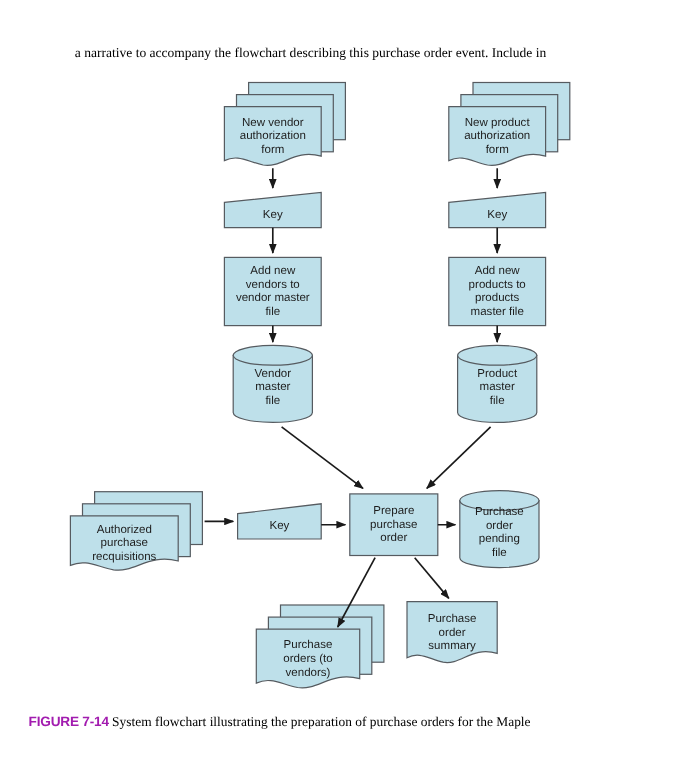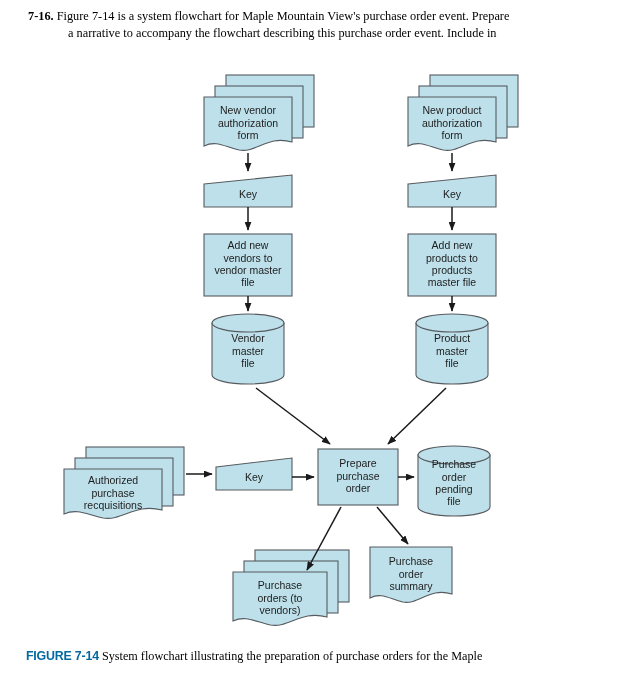--- a/index.html
+++ b/index.html
@@ -30,21 +30,21 @@
     font-size: 12.3px;
     line-height: 17px;
     text-align: left;
     white-space: nowrap;
   }
   .prob-num {
     font-weight: bold;
     font-family: "Liberation Serif", serif;
   }
   .prob-line1 { padding-left: 2px; }
-  .prob-line2 { padding-left: 42px; }
+  .prob-line2 { padding-left: 42px; margin-top: 32px; }
 
   
   #flowchart {
     position: absolute;
     left: 0;
     top: 58px;
     width: 514px;
     height: 590px;
   }
   #flow-svg {
@@ -80,21 +80,20 @@
     font-weight: bold;
     font-size: 12.4px;
     letter-spacing: -0.2px;
   }
   .cap-text { font-family: Liberation Serif, serif; }
 </style>
 </head>
 <body>
 
 <div id="problem-statement">
-  <div class="prob-row prob-line1"><span class="prob-num">7-16.</span> <span>Figure 7-14 is a system flowchart for Maple Mountain View's purchase order event. Prepare</span></div>
   <div class="prob-row prob-line2">a narrative to accompany the flowchart describing this purchase order event. Include in</div>
 </div>
 
 <div id="flowchart">
   <svg id="flow-svg" width="634" height="590" viewBox="0 0 634 590" xmlns="http://www.w3.org/2000/svg">
     <defs>
       <marker id="arrowhead" markerWidth="9" markerHeight="7" refX="8.2" refY="3.5" orient="auto" markerUnits="userSpaceOnUse">
         <polygon points="0 0, 9 3.5, 0 7" fill="#1a1a1a"></polygon>
       </marker>
     </defs>
@@ -202,14 +201,14 @@
         <line x1="186" y1="416" x2="212" y2="416" stroke="#1a1a1a" stroke-width="1.5" marker-end="url(#arrowhead)"></line>
         <line x1="292" y1="419" x2="314" y2="419" stroke="#1a1a1a" stroke-width="1.5" marker-end="url(#arrowhead)"></line>
         <line x1="398" y1="419" x2="414" y2="419" stroke="#1a1a1a" stroke-width="1.5" marker-end="url(#arrowhead)"></line>
         <line x1="341" y1="449" x2="307" y2="512" stroke="#1a1a1a" stroke-width="1.5" marker-end="url(#arrowhead)"></line>
         <line x1="377" y1="449" x2="408" y2="486" stroke="#1a1a1a" stroke-width="1.5" marker-end="url(#arrowhead)"></line>
       </g>
   </svg>
 </div>
 
 <div id="figure-caption">
-  <div class="cap-line"><span class="cap-figno" style="color: #0369a1;">FIGURE 7-14</span> <span class="cap-text">System flowchart illustrating the preparation of purchase orders for the Maple</span></div>
+  <div class="cap-line"><span class="cap-figno" style="color: #a21caf;">FIGURE 7-14</span> <span class="cap-text">System flowchart illustrating the preparation of purchase orders for the Maple</span></div>
 </div>
 
 </body></html>

